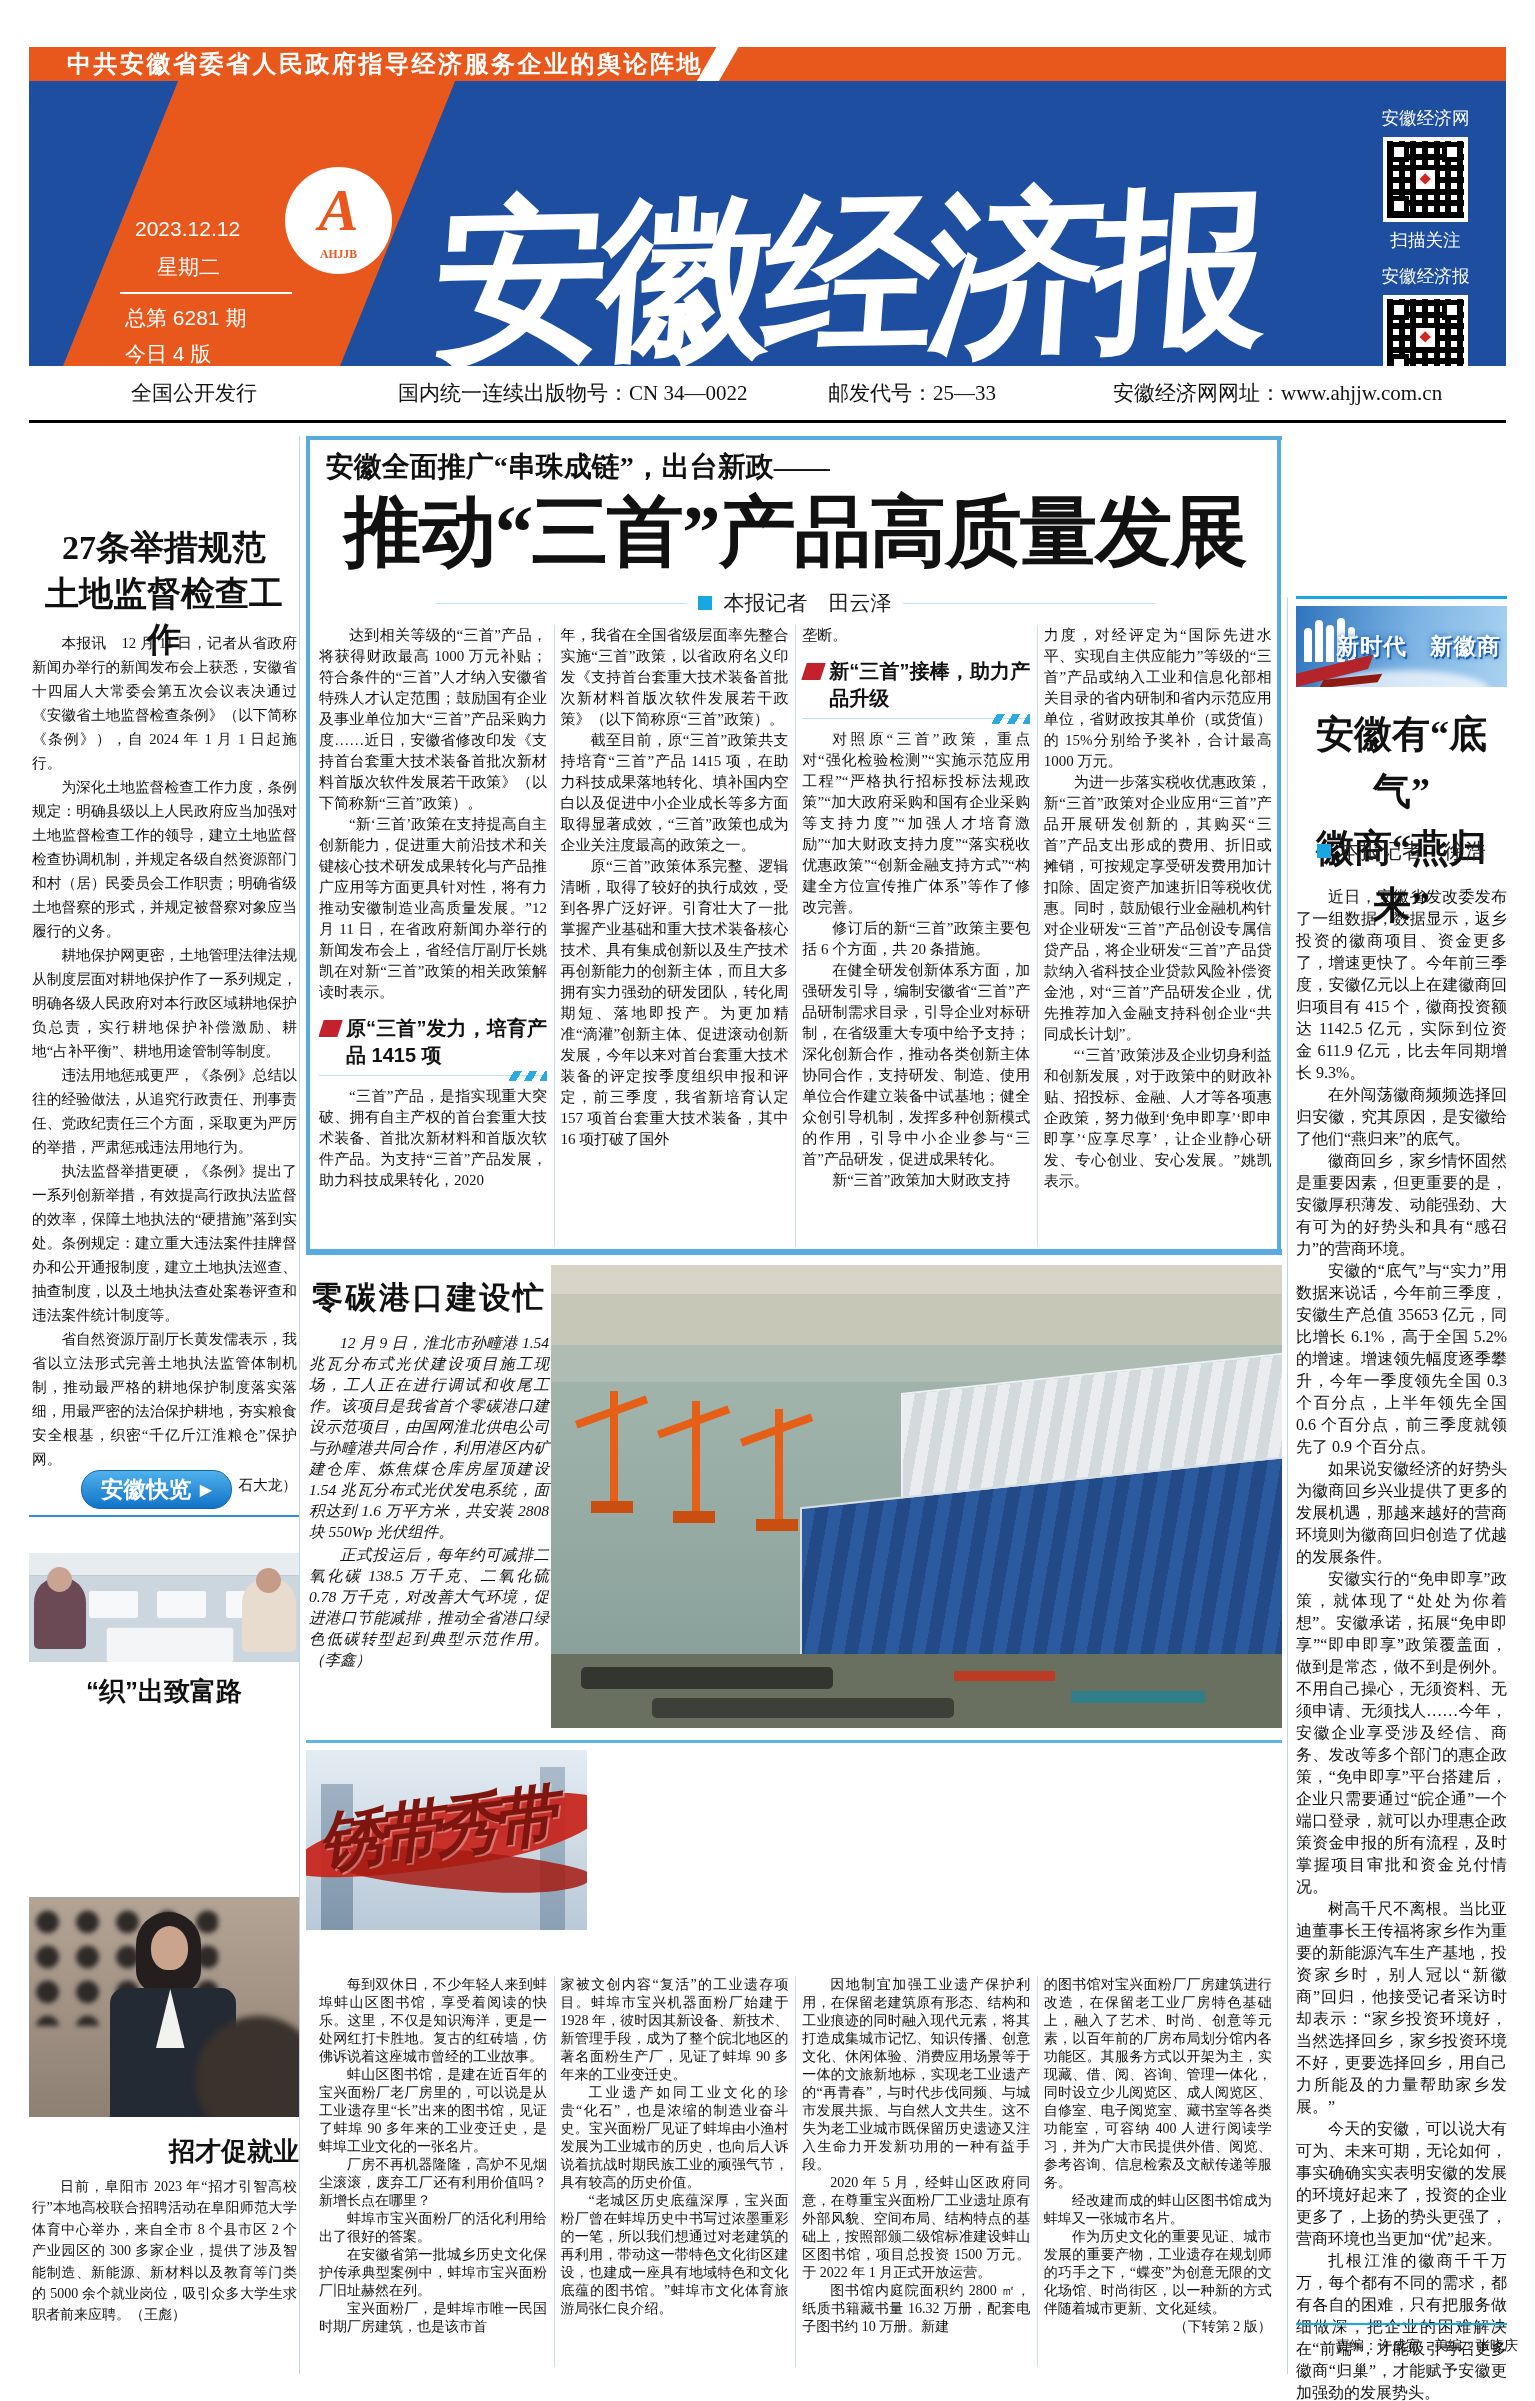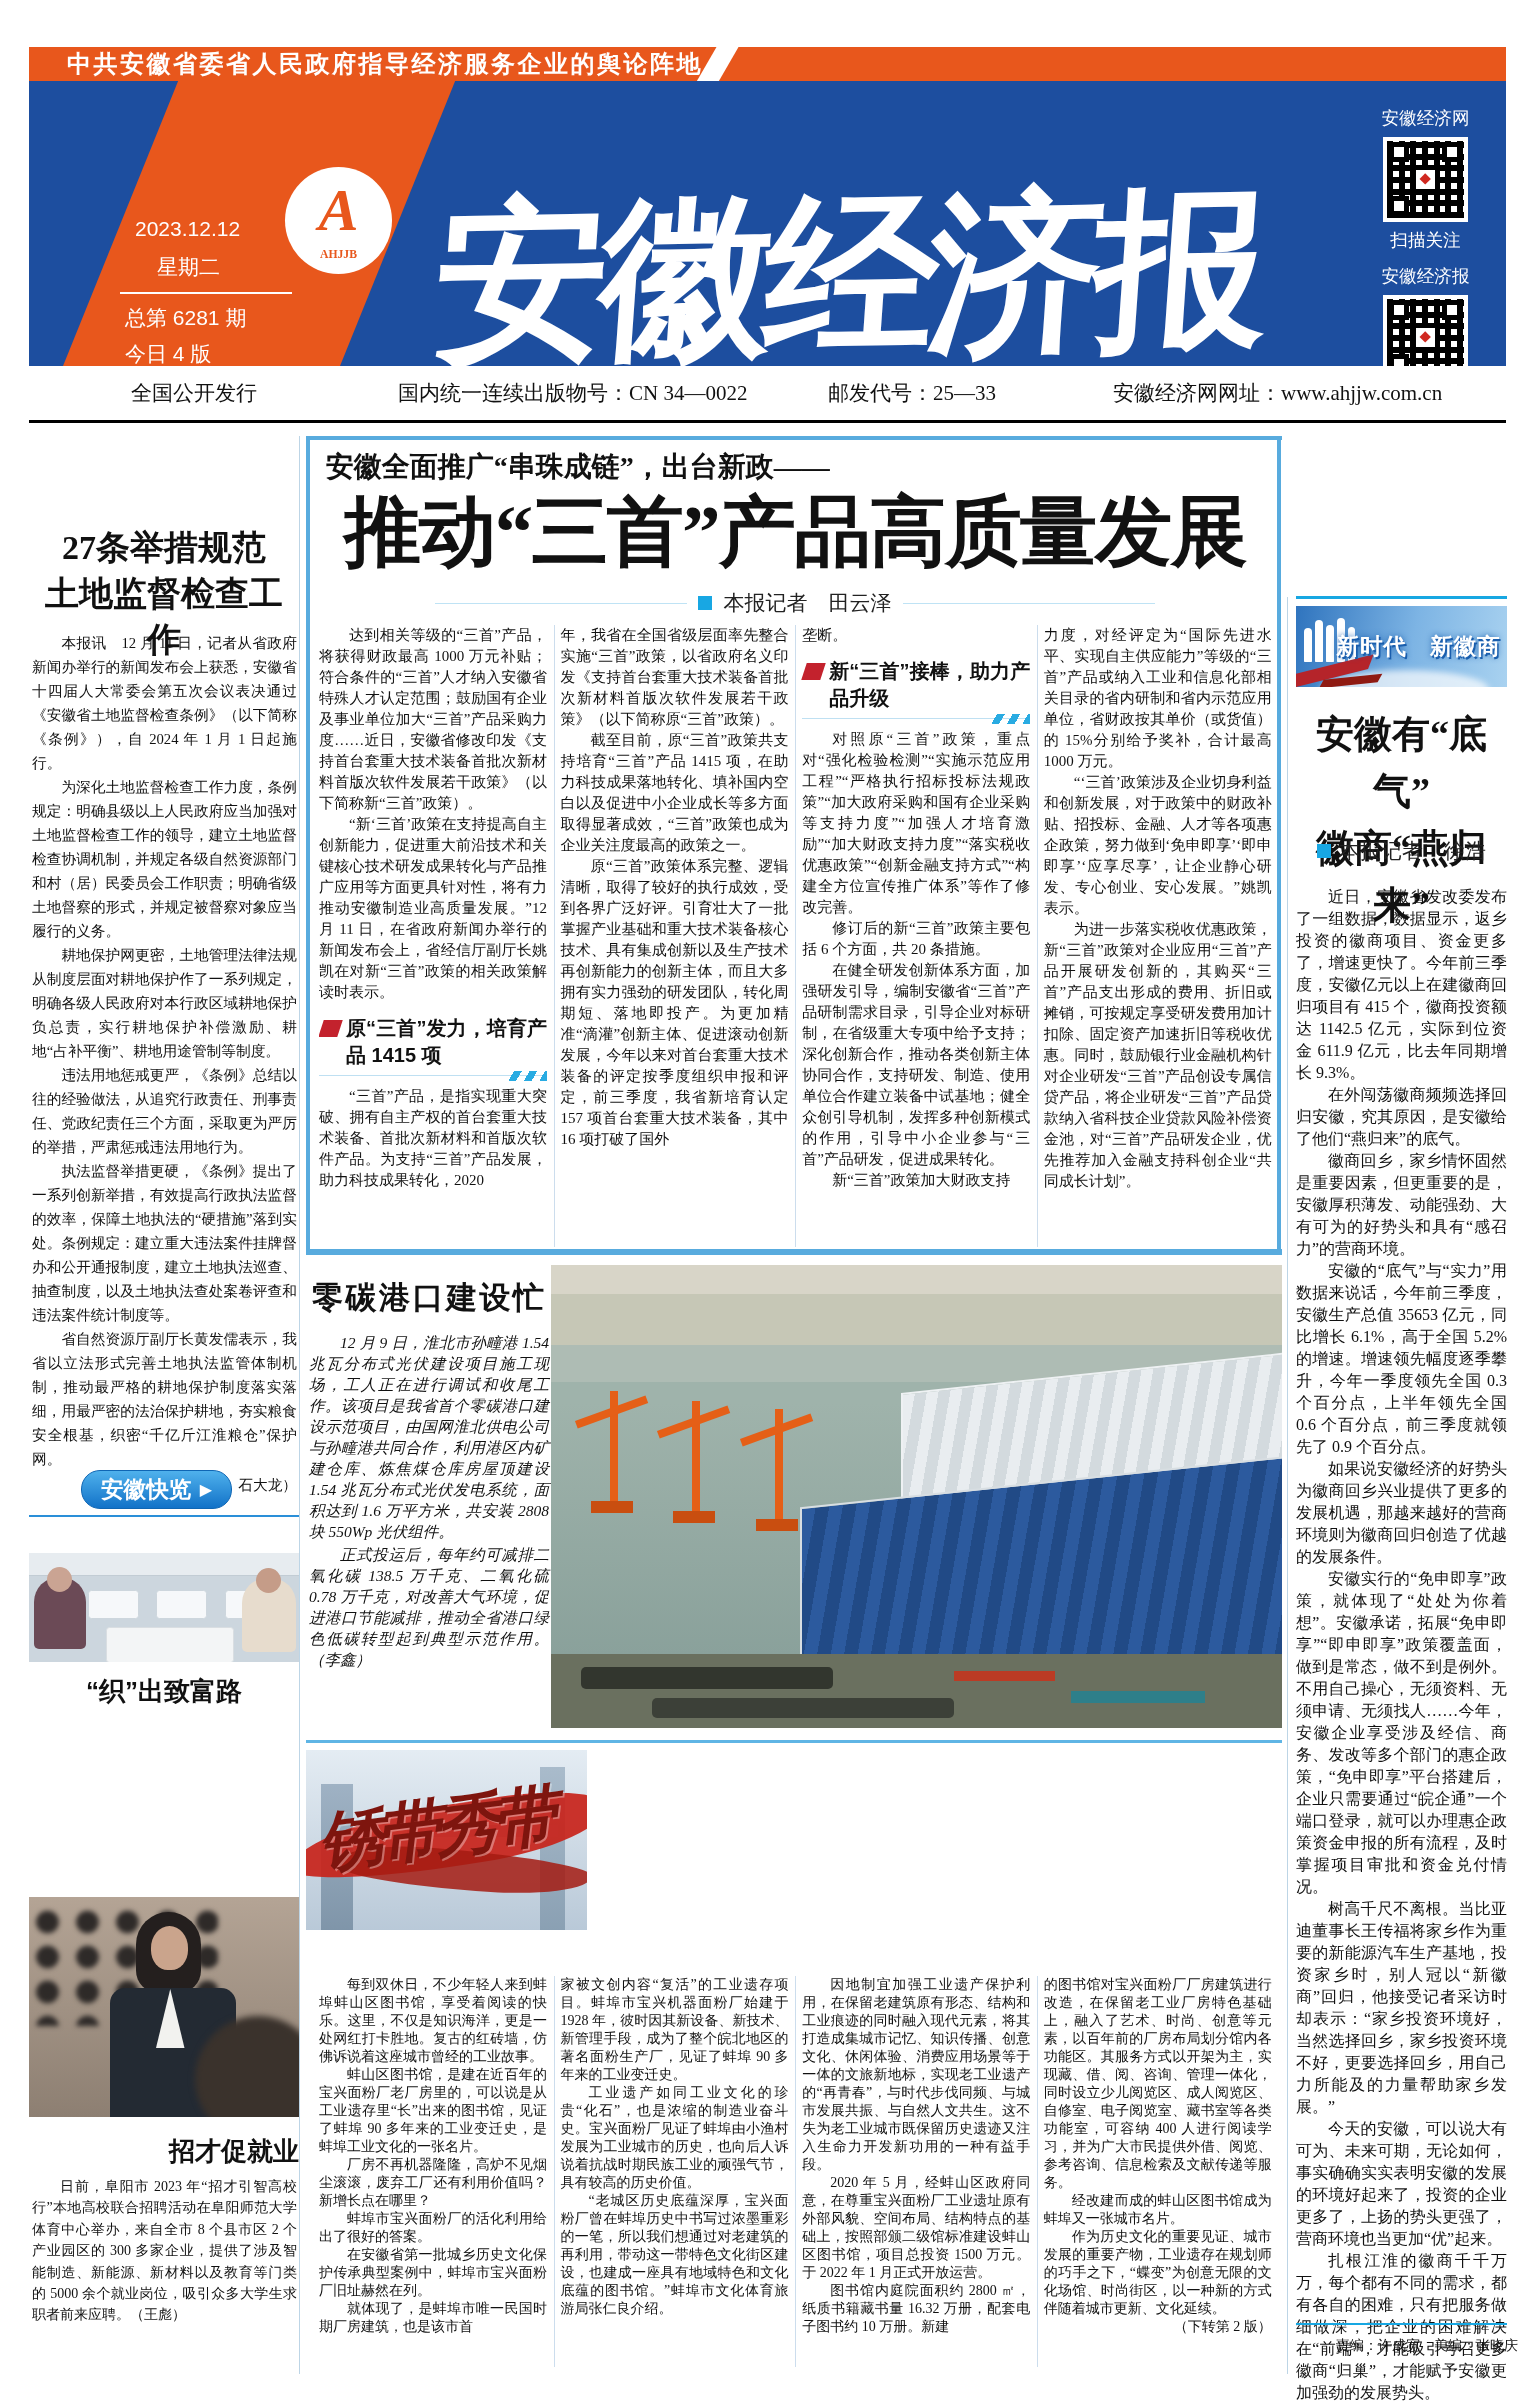--- a/index.html
+++ b/index.html
@@ -283,22 +283,22 @@
         <span>新“三首”接棒，助力产品升级</span>
         <span class="slashes"></span>
       </div>
       <p class="p">对照原“三首”政策，重点对“强化检验检测”“实施示范应用工程”“严格执行招标投标法规政策”“加大政府采购和国有企业采购等支持力度”“加强人才培育激励”“加大财政支持力度”“落实税收优惠政策”“创新金融支持方式”“构建全方位宣传推广体系”等作了修改完善。</p>
       <p class="p">修订后的新“三首”政策主要包括 6 个方面，共 20 条措施。</p>
       <p class="p">在健全研发创新体系方面，加强研发引导，编制安徽省“三首”产品研制需求目录，引导企业对标研制，在省级重大专项中给予支持；深化创新合作，推动各类创新主体协同合作，支持研发、制造、使用单位合作建立装备中试基地；健全众创引导机制，发挥多种创新模式的作用，引导中小企业参与“三首”产品研发，促进成果转化。</p>
       <p class="p">新“三首”政策加大财政支持</p>
     </div>
     <div class="mcol just">
       <p class="cont">力度，对经评定为“国际先进水平、实现自主供应能力”等级的“三首”产品或纳入工业和信息化部相关目录的省内研制和省内示范应用单位，省财政按其单价（或货值）的 15%分别给予奖补，合计最高 1000 万元。</p>
+      <p class="p">为进一步落实税收优惠政策，新“三首”政策对企业应用“三首”产品开展研发创新的，其购买“三首”产品支出形成的费用、折旧或摊销，可按规定享受研发费用加计扣除、固定资产加速折旧等税收优惠。同时，鼓励银行业金融机构针对企业研发“三首”产品创设专属信贷产品，将企业研发“三首”产品贷款纳入省科技企业贷款风险补偿资金池，对“三首”产品研发企业，优先推荐加入金融支持科创企业“共同成长计划”。</p>
       <p class="p">“‘三首’政策涉及企业切身利益和创新发展，对于政策中的财政补贴、招投标、金融、人才等各项惠企政策，努力做到‘免申即享’‘即申即享’‘应享尽享’，让企业静心研发、专心创业、安心发展。”姚凯表示。</p>
-      <p class="p">为进一步落实税收优惠政策，新“三首”政策对企业应用“三首”产品开展研发创新的，其购买“三首”产品支出形成的费用、折旧或摊销，可按规定享受研发费用加计扣除、固定资产加速折旧等税收优惠。同时，鼓励银行业金融机构针对企业研发“三首”产品创设专属信贷产品，将企业研发“三首”产品贷款纳入省科技企业贷款风险补偿资金池，对“三首”产品研发企业，优先推荐加入金融支持科创企业“共同成长计划”。</p>
     </div>
   </div>
 
   <div class="abs port-title">零碳港口建设忙</div>
   <div class="abs port-body just">
     <p class="p">12 月 9 日，淮北市孙疃港 1.54 兆瓦分布式光伏建设项目施工现场，工人正在进行调试和收尾工作。该项目是我省首个零碳港口建设示范项目，由国网淮北供电公司与孙疃港共同合作，利用港区内矿建仓库、炼焦煤仓库房屋顶建设 1.54 兆瓦分布式光伏发电系统，面积达到 1.6 万平方米，共安装 2808 块 550Wp 光伏组件。</p>
     <p class="p">正式投运后，每年约可减排二氧化碳 138.5 万千克、二氧化硫 0.78 万千克，对改善大气环境，促进港口节能减排，推动全省港口绿色低碳转型起到典型示范作用。（李鑫）</p>
   </div>
   <div class="abs port-photo">
     <div class="pp-water"></div>
@@ -337,21 +337,21 @@
     <div class="rb2"></div>
     <div class="calli">锈带秀带</div>
   </div>
   <div id="cultcols" class="abs">
     <div class="mcol just">
       <p class="p">每到双休日，不少年轻人来到蚌埠蚌山区图书馆，享受着阅读的快乐。这里，不仅是知识海洋，更是一处网红打卡胜地。复古的红砖墙，仿佛诉说着这座城市曾经的工业故事。</p>
       <p class="p">蚌山区图书馆，是建在近百年的宝兴面粉厂老厂房里的，可以说是从工业遗存里“长”出来的图书馆，见证了蚌埠 90 多年来的工业变迁史，是蚌埠工业文化的一张名片。</p>
       <p class="p">厂房不再机器隆隆，高炉不见烟尘滚滚，废弃工厂还有利用价值吗？新增长点在哪里？</p>
       <p class="p">蚌埠市宝兴面粉厂的活化利用给出了很好的答案。</p>
       <p class="p">在安徽省第一批城乡历史文化保护传承典型案例中，蚌埠市宝兴面粉厂旧址赫然在列。</p>
-      <p class="p">就体现了，是蚌埠市唯一民国时期厂房建筑，也是该市首</p>
+      <p class="p">宝兴面粉厂，是蚌埠市唯一民国时期厂房建筑，也是该市首</p>
     </div>
     <div class="mcol just">
       <p class="cont">家被文创内容“复活”的工业遗存项目。蚌埠市宝兴机器面粉厂始建于 1928 年，彼时因其新设备、新技术、新管理手段，成为了整个皖北地区的著名面粉生产厂，见证了蚌埠 90 多年来的工业变迁史。</p>
       <p class="p">工业遗产如同工业文化的珍贵“化石”，也是浓缩的制造业奋斗史。宝兴面粉厂见证了蚌埠由小渔村发展为工业城市的历史，也向后人诉说着抗战时期民族工业的顽强气节，具有较高的历史价值。</p>
       <p class="p">“老城区历史底蕴深厚，宝兴面粉厂曾在蚌埠历史中书写过浓墨重彩的一笔，所以我们想通过对老建筑的再利用，带动这一带特色文化街区建设，也建成一座具有地域特色和文化底蕴的图书馆。”蚌埠市文化体育旅游局张仁良介绍。</p>
     </div>
     <div class="mcol just">
       <p class="p">因地制宜加强工业遗产保护利用，在保留老建筑原有形态、结构和工业痕迹的同时融入现代元素，将其打造成集城市记忆、知识传播、创意文化、休闲体验、消费应用场景等于一体的文旅新地标，实现老工业遗产的“再青春”，与时代步伐同频、与城市发展共振、与自然人文共生。这不失为老工业城市既保留历史遗迹又注入生命力开发新功用的一种有益手段。</p>
       <p class="p">2020 年 5 月，经蚌山区政府同意，在尊重宝兴面粉厂工业遗址原有外部风貌、空间布局、结构特点的基础上，按照部颁二级馆标准建设蚌山区图书馆，项目总投资 1500 万元。于 2022 年 1 月正式开放运营。</p>
       <p class="p">图书馆内庭院面积约 2800 ㎡，纸质书籍藏书量 16.32 万册，配套电子图书约 10 万册。新建</p>

